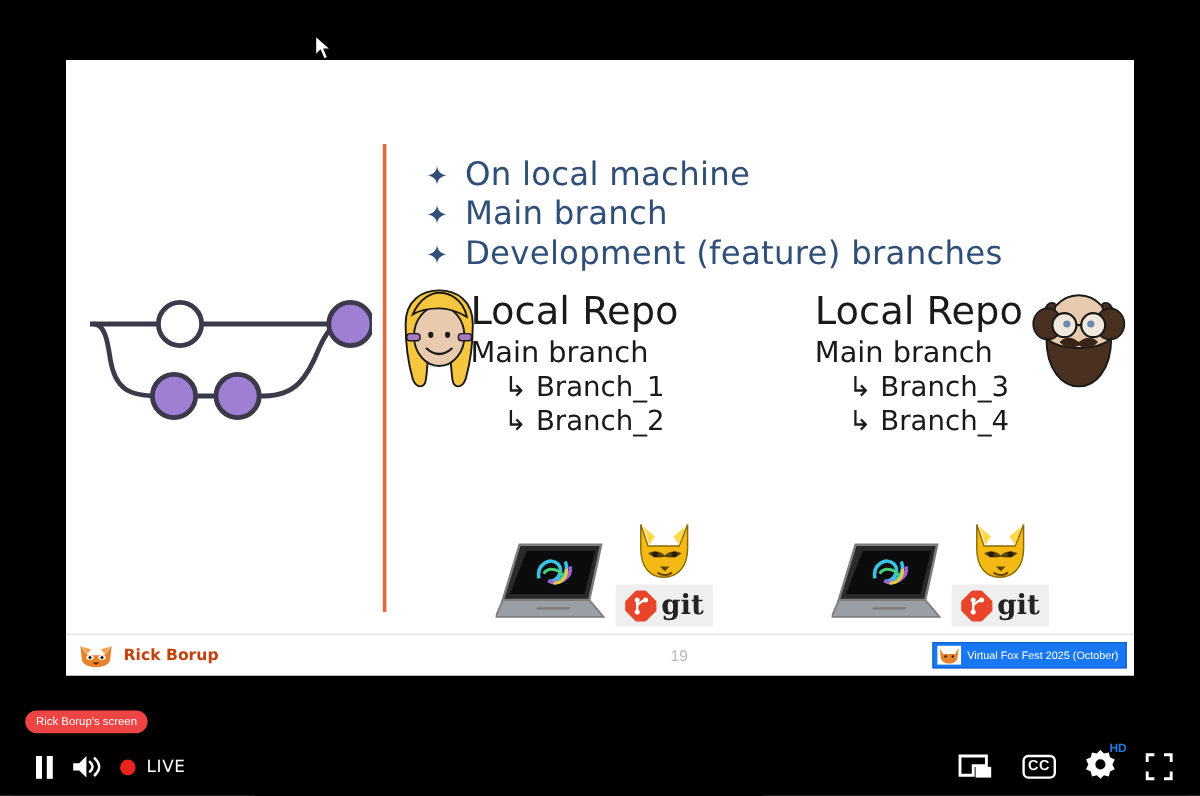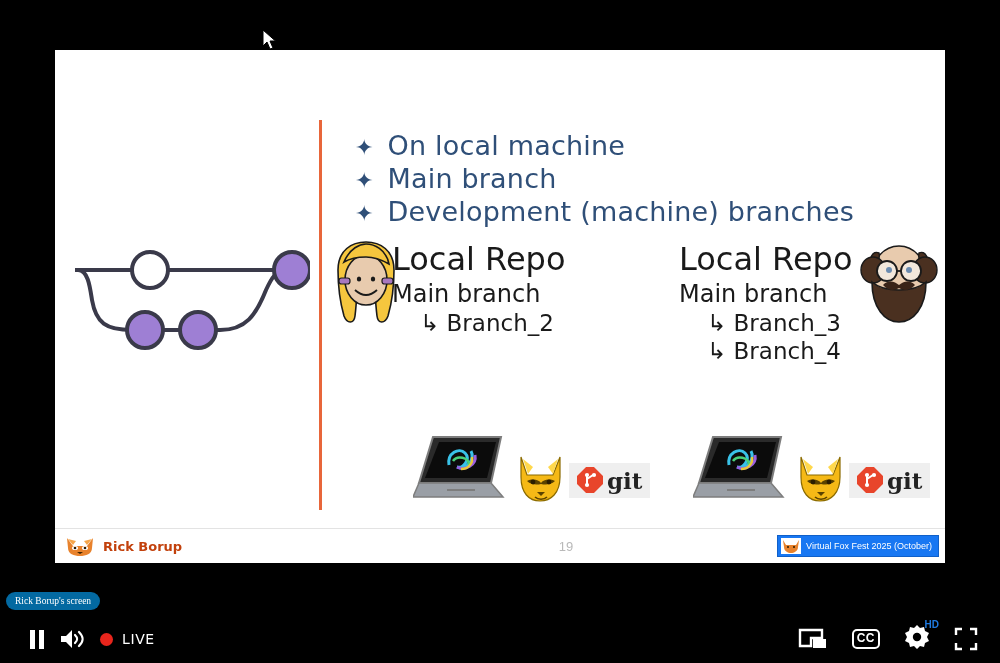--- a/index.html
+++ b/index.html
@@ -51,42 +51,42 @@
   .repo.left  .repo-branch{ padding-left:90px; }
   .repo.right .repo-branch{ padding-left:52px; }
 
   .avatar { position:absolute; top:-2px; }
   .repo.left  .avatar { left:0px; }
   .repo.right .avatar { left:198px; top:-4px; }
 
   .devices { position:absolute; display:flex; align-items:flex-end; }
   .devices.left  { left:358px; top:383px; }
   .devices.right { left:638px; top:383px; }
-  .fox-git { display:flex; flex-direction:row; align-items:center; margin-left:4px;text-align:center; }
+  .fox-git { display:flex; flex-direction:column; align-items:center; margin-left:4px;text-align:center; }
 
   
   .slide-footer {
     position:absolute; left:0; bottom:0; width:890px; height:35px;
     background:#fff; border-top:1px solid #e3e3e3;
     display:flex; align-items:center;
   }
   .sf-left { display:flex; align-items:center; gap:8px; padding-left:10px; width:300px; }
   .sf-name { color:#c2410c; font-size:13px; font-weight:bold; font-family:"DejaVu Sans", sans-serif;}
   .sf-page { flex:1; text-align:center; color:#b9b9b9; font-size:13px; }
   .sf-badge {
     display:flex; align-items:center; gap:5px; background:#1877F2;
     padding:2px 6px 2px 3px; margin-right:6px; border:1px solid #1060c9;
   }
   .sf-badge span { color:#fff; font-size:9px; font-family:Liberation Sans, sans-serif; white-space:nowrap;}
 
   
   .share-label {
-    position:absolute; left:6px; top:592px; background:#0369a1; color:#fff;
+    position:absolute; left:21px; top:592px; background:#ef4444; color:#fff;
     font-size:9.5px; padding:4px 9px; border-radius:11px; white-space:nowrap;
-    font-family:Liberation Serif, serif;
+    font-family:Liberation Sans, sans-serif;
   }
 
   
   .controls {
     position:absolute; left:0; bottom:0; width:1000px; height:48px;
     background:#000; display:flex; align-items:center;
   }
   .ctl-left { display:flex; align-items:center; gap:14px; padding-left:30px; }
   .ctl-right{ margin-left:auto; display:flex; align-items:center; gap:24px; padding-right:22px; }
   .live-wrap { display:flex; align-items:center; gap:9px; }
@@ -133,38 +133,39 @@
       <div class="bullet">
         <span class="bstar">✦</span>
         <span class="btext">On local machine</span>
       </div>
       <div class="bullet">
         <span class="bstar">✦</span>
         <span class="btext">Main branch</span>
       </div>
       <div class="bullet">
         <span class="bstar">✦</span>
-        <span class="btext">Development (machine) branches</span>
+        <span class="btext">Development (feature) branches</span>
       </div>
     </div>
 
     <div class="repo left">
 
       <svg class="avatar" width="72" height="88" viewBox="0 0 72 88">
         <path d="M8 30 C8 10 22 2 36 2 C50 2 64 10 64 30 C64 44 62 62 58 76 C55 84 48 84 47 76 C45 60 45 45 44 36 L28 36 C27 45 27 60 25 76 C24 84 17 84 14 76 C10 62 8 44 8 30 Z" fill="#F5C63E" stroke="#1a1a1a" stroke-width="1.6"></path>
         <ellipse cx="36" cy="40" rx="21" ry="25" fill="#E8CBAE" stroke="#1a1a1a" stroke-width="1.6"></ellipse>
         <path d="M14 22 C20 8 30 4 36 4 C44 4 56 9 59 24 C52 20 44 17 36 17 C27 17 19 19 14 22 Z" fill="#F5C63E" stroke="#1a1a1a" stroke-width="1.6"></path>
         <rect x="9" y="38" width="11" height="6" rx="2.5" fill="#A878C0" stroke="#1a1a1a" stroke-width="1.2"></rect>
         <rect x="52" y="38" width="11" height="6" rx="2.5" fill="#A878C0" stroke="#1a1a1a" stroke-width="1.2"></rect>
         <ellipse cx="29" cy="39" rx="2.2" ry="2.6" fill="#1a1a1a"></ellipse>
         <ellipse cx="43" cy="39" rx="2.2" ry="2.6" fill="#1a1a1a"></ellipse>
         <path d="M25 50 Q36 60 47 50" fill="none" stroke="#1a1a1a" stroke-width="1.8"></path>
       </svg>
       <div class="repo-title">Local Repo</div>
       <div class="repo-main">Main branch</div>
+      <div class="repo-branch">↳ Branch_1</div>
       <div class="repo-branch">↳ Branch_2</div>
     </div>
 
     <div class="repo right">
       <svg class="avatar" width="92" height="88" viewBox="0 0 92 88">
         <ellipse cx="46" cy="38" rx="27" ry="30" fill="#E8CBAE" stroke="#1a1a1a" stroke-width="1.6"></ellipse>
         <path d="M19 36 C14 20 20 12 26 15 C28 22 22 28 22 36 Z" fill="#4A3020" stroke="#1a1a1a" stroke-width="1.4"></path>
         <path d="M73 36 C78 20 72 12 66 15 C64 22 70 28 70 36 Z" fill="#4A3020" stroke="#1a1a1a" stroke-width="1.4"></path>
         <ellipse cx="20" cy="32" rx="12" ry="13" fill="#4A3020" stroke="#1a1a1a" stroke-width="1.4"></ellipse>
         <ellipse cx="72" cy="32" rx="12" ry="13" fill="#4A3020" stroke="#1a1a1a" stroke-width="1.4"></ellipse>

